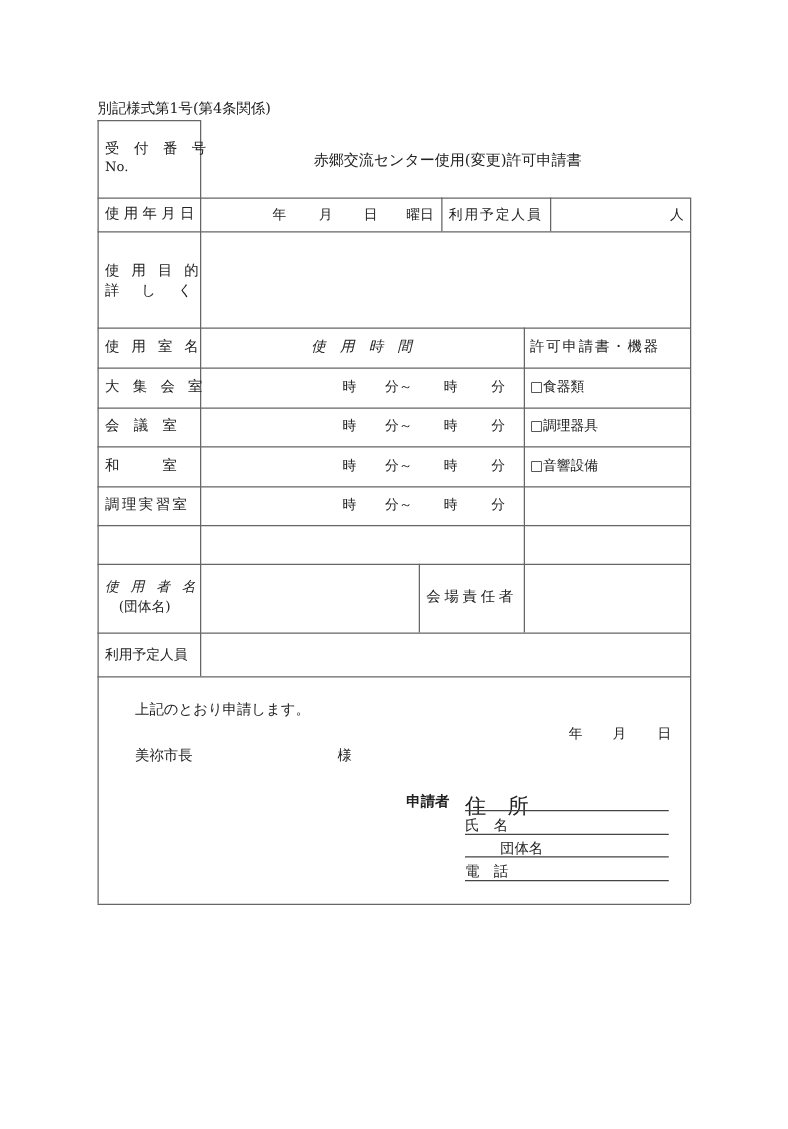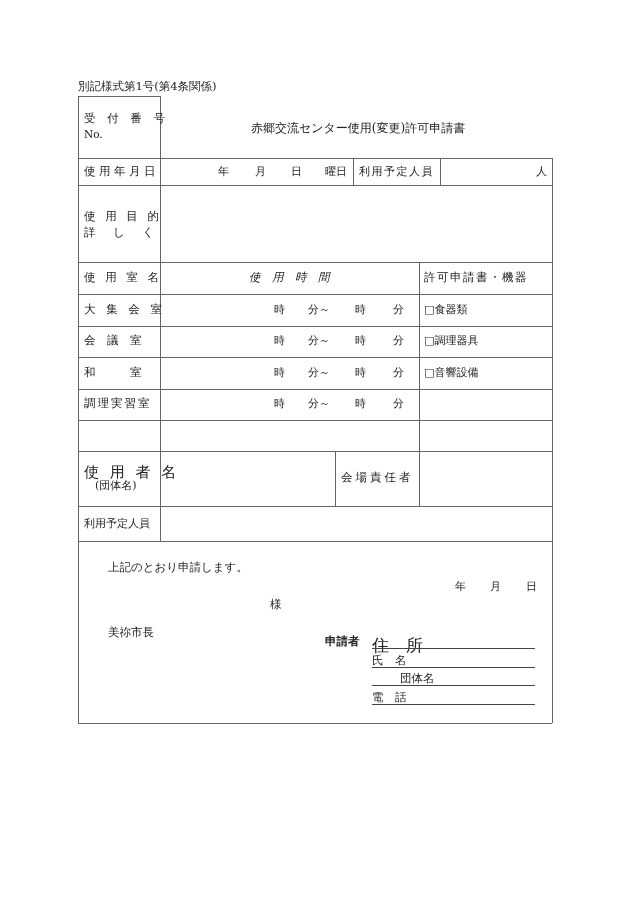--- a/index.html
+++ b/index.html
@@ -106,34 +106,34 @@
   <div class="txt" style="left:308px; top:397px;">分～</div>
   <div class="txt" style="left:355px; top:397px;">時</div>
   <div class="txt" style="left:393px; top:397px;">分</div>
   <div class="abs" style="left:420px; top:390px; width:131px; height:29px;"></div>
 </div>
 
 <div class="abs" style="left:79px; top:421px; width:80px; height:29px;"></div>
 <div class="abs" style="left:161px; top:421px; width:257px; height:29px;"></div>
 <div class="abs" style="left:420px; top:421px; width:131px; height:29px;"></div>
 
-<div class="txt" style="left:84px; top:463px; font-size:15px; letter-spacing:3px;">使 用 者 名</div>
+<div class="txt" style="left:84px; top:463px; font-size:11px; letter-spacing:3px;font-style:italic;">使 用 者 名</div>
 <div class="txt" style="left:95px; top:479px; font-size:11px;">(団体名)</div>
 <div class="abs" style="left:161px; top:452px; width:173px; height:53px;"></div>
 <div class="txt" style="left:341px; top:471px; font-size:11.5px; letter-spacing:3px;">会場責任者</div>
 <div class="abs" style="left:420px; top:452px; width:131px; height:53px;"></div>
 
 <div class="txt" style="left:84px; top:517px; font-size:11px;">利用予定人員</div>
 <div class="abs" style="left:161px; top:507px; width:390px; height:33px;"></div>
 
 <div class="txt" style="left:108px; top:561px; font-size:11.5px;">上記のとおり申請します。</div>
 <div class="txt" style="left:455px; top:580px;">年</div>
 <div class="txt" style="left:490px; top:580px;">月</div>
 <div class="txt" style="left:526px; top:580px;">日</div>
-<div class="txt" style="left:108px; top:626px; font-size:11.5px;">美祢市長</div>
+<div class="txt" style="left:108px; top:598px; font-size:11.5px;">美祢市長</div>
 <div class="txt" style="left:270px; top:598px; font-size:11.5px;">様</div>
 
 <div class="txt" style="left:325px; top:635px; font-size:11.5px;font-weight:bold;">申請者</div>
 
 <div>
   <div class="txt" style="left:372px; top:635px; font-size:17px;">住　所</div>
   <div class="uline" style="left:372px; top:648px; width:163px;"></div>
 </div>
 <div>
   <div class="txt" style="left:372px; top:654px; font-size:11.5px;">氏　名</div>

